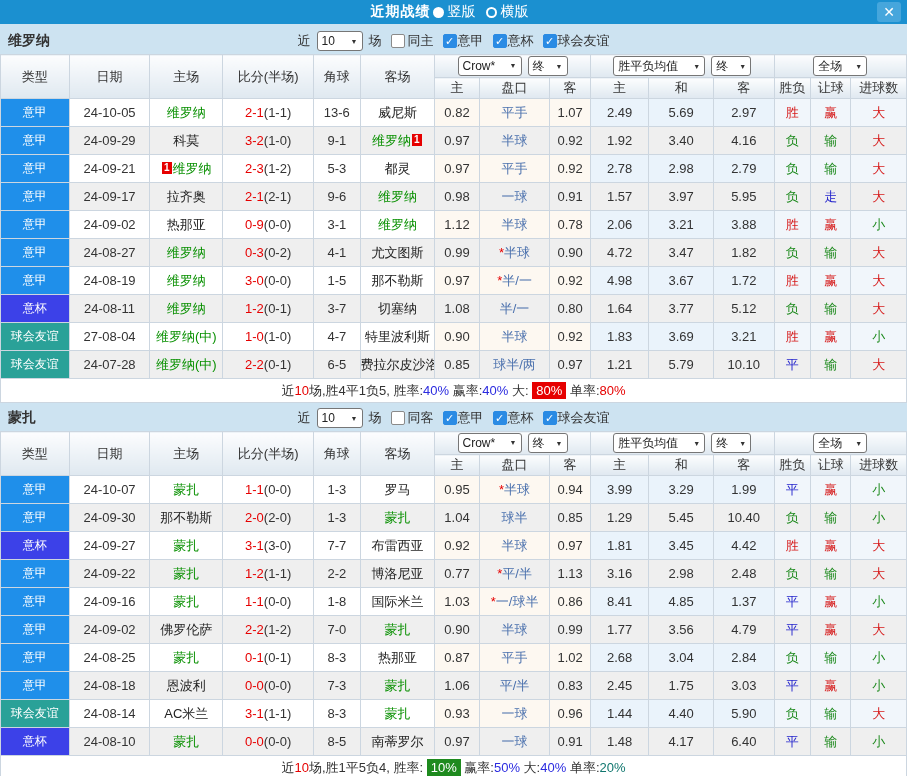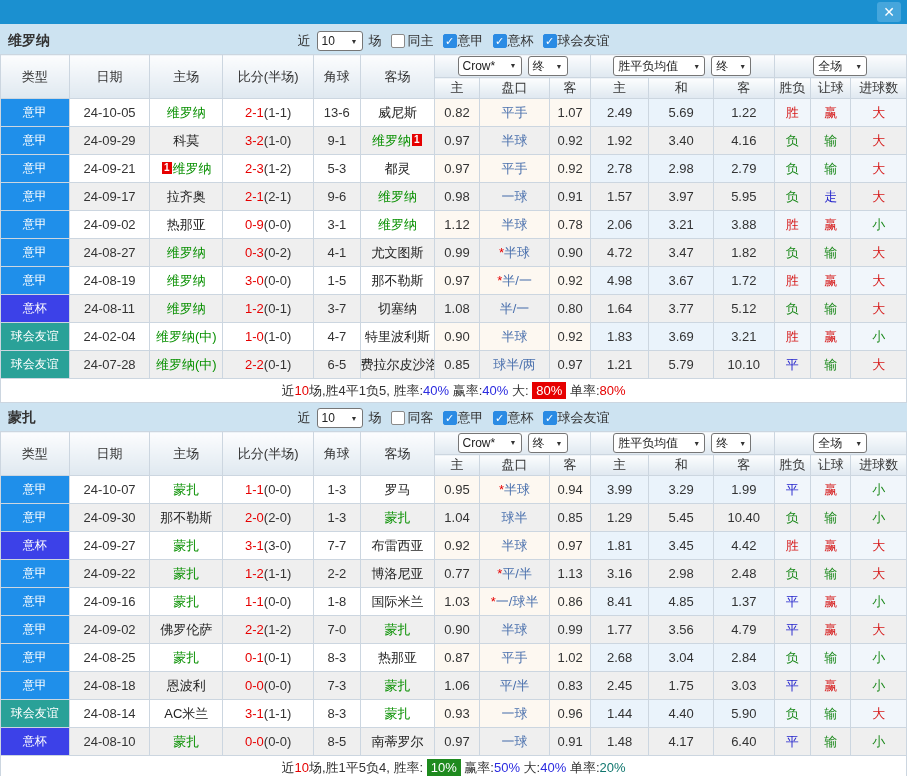--- a/index.html
+++ b/index.html
@@ -69,20 +69,27 @@
   .summary{box-sizing:border-box;width:907px;height:24px;background:#fff;
     border:1px solid #ccd6e0;border-top:none;display:flex;align-items:center;
     justify-content:center;font-size:13px;color:#333;}
   .seg{white-space:pre;}
   .section{margin-bottom:2px;}
 </style>
 </head>
 <body>
 
 <div class="titlebar">
+  <div class="tb-center">
+    <span class="tb-title">近期战绩</span>
+    <span class="radio"></span>
+    <span class="tb-radio-label">竖版</span>
+    <span class="radio off"></span>
+    <span class="tb-radio-label">横版</span>
+  </div>
   <div class="close">✕</div>
 </div>
 
 <div id="sections">
     <div class="section">
       <div class="team-row">
         <span class="team-name">维罗纳</span>
         <span class="filters">
           <span class="flabel">近</span>
           <span class="select" style="width: 46px;">
@@ -163,21 +170,21 @@
             <td>24-10-05</td>
             <td><span><span class="t-green">维罗纳</span></span></td>
             <td><span class="score-main">2-1</span><span class="score-half">(1-1)</span></td>
             <td>13-6</td>
             <td><span><span class="t-black">威尼斯</span></span></td>
             <td class="hcap-col">0.82</td>
             <td class="hcap-col"><span class="hc-txt">平手</span></td>
             <td class="hcap-col">1.07</td>
             <td class="avg-col">2.49</td>
             <td class="avg-col d-col">5.69</td>
-            <td class="avg-col">1.22</td>
+            <td class="avg-col">2.97</td>
             <td class="res-col" style="color: rgb(214, 26, 26);">胜</td>
             <td class="res-col" style="color: rgb(214, 26, 26);">赢</td>
             <td class="res-col" style="color: rgb(214, 26, 26);">大</td>
           </tr>
           <tr class="alt">
             <td class="lg" style="--lgc: #1f8fea;">意甲</td>
             <td>24-09-29</td>
             <td><span><span class="t-black">科莫</span></span></td>
             <td><span class="score-main">3-2</span><span class="score-half">(1-0)</span></td>
             <td>9-1</td>
@@ -289,21 +296,21 @@
             <td class="hcap-col">0.80</td>
             <td class="avg-col">1.64</td>
             <td class="avg-col d-col">3.77</td>
             <td class="avg-col">5.12</td>
             <td class="res-col" style="color: rgb(30, 138, 30);">负</td>
             <td class="res-col" style="color: rgb(30, 138, 30);">输</td>
             <td class="res-col" style="color: rgb(214, 26, 26);">大</td>
           </tr>
           <tr class="base">
             <td class="lg" style="--lgc: #2aa198;">球会友谊</td>
-            <td>24-02-04</td>
+            <td>27-08-04</td>
             <td><span><span class="t-green">维罗纳(中)</span></span></td>
             <td><span class="score-main">1-0</span><span class="score-half">(1-0)</span></td>
             <td>4-7</td>
             <td><span><span class="t-black">特里波利斯</span></span></td>
             <td class="hcap-col">0.90</td>
             <td class="hcap-col"><span class="hc-txt">半球</span></td>
             <td class="hcap-col">0.92</td>
             <td class="avg-col">1.83</td>
             <td class="avg-col d-col">3.69</td>
             <td class="avg-col">3.21</td>

